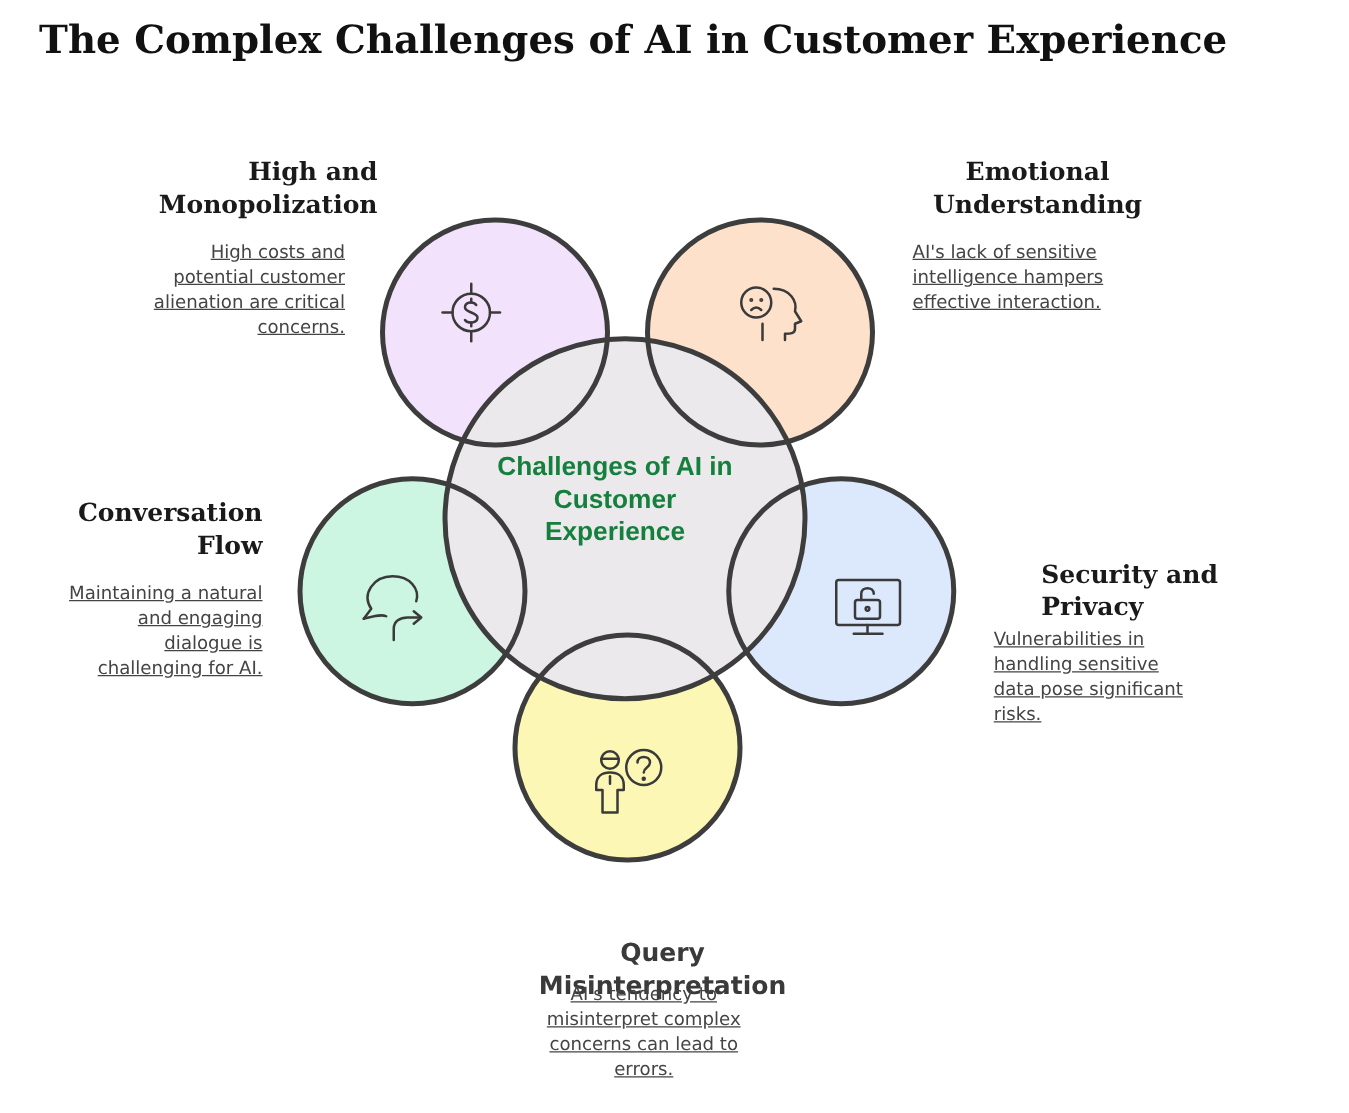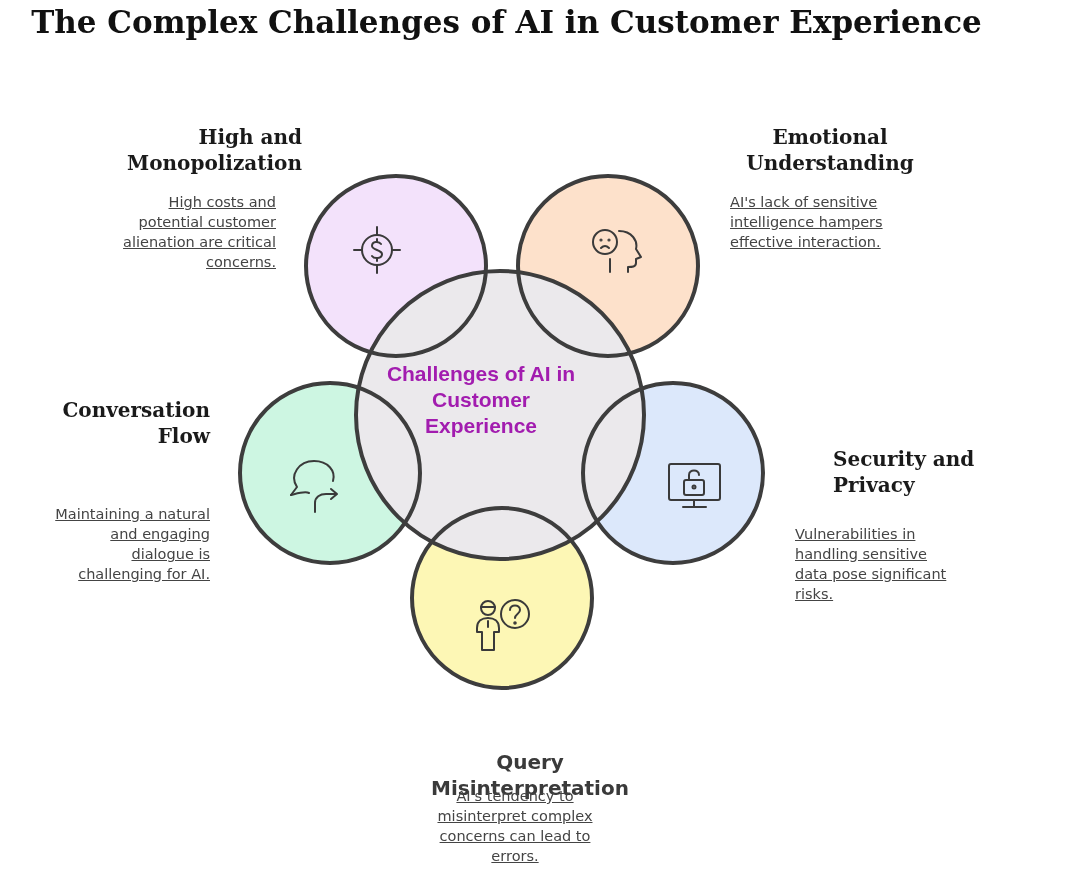--- a/index.html
+++ b/index.html
@@ -1,25 +1,25 @@
 <!DOCTYPE html>
 <html><head>
 <meta charset="utf-8">
 <style>
   html, body { margin:0; padding:0; background:#ffffff; }
   body { width:1079px; height:890px; position:relative; overflow:hidden; font-family:"DejaVu Sans", sans-serif; }
-  .title { position:absolute; left:0; top:2px; width:1013px; text-align:center; font-family:"DejaVu Serif", serif; font-weight:bold; font-size:31px; line-height:41px; color:#111; }
+  .title { position:absolute; left:0; top:12px; width:1013px; text-align:center; font-family:"DejaVu Serif", serif; font-weight:bold; font-size:31px; line-height:41px; color:#111; }
   svg.diagram { position:absolute; left:0; top:0; }
   .label { position:absolute; font-family:"DejaVu Serif", serif; font-weight:bold; font-size:20px; line-height:26px; color:#1a1a1a; }
   .desc { position:absolute; font-family:"DejaVu Sans", sans-serif; font-size:14.5px; line-height:20px; color:#444;text-decoration:underline; }
   .right { text-align:right; }
   .left { text-align:left; }
   .center { text-align:center; }
   .qlabel { font-family:"DejaVu Sans", sans-serif; color:#3a3a3a;margin-top:28px; }
-  .center-text { position:absolute; left:386px; top:361px; width:190px; text-align:center; font-family:"Liberation Sans", sans-serif; font-weight:bold; font-size:21px; line-height:26px; color:#a21caf; }
+  .center-text { position:absolute; left:397px; top:361px; width:190px; text-align:center; font-family:"Liberation Sans", sans-serif; font-weight:bold; font-size:21px; line-height:26px; color:#15803d; }
 </style>
 </head>
 <body>
 
 <div class="title">The Complex Challenges of AI in Customer Experience</div>
 
 <svg class="diagram" width="1079" height="890">
 
   <circle id="fill-cost" cx="396" cy="266" r="90" fill="#f3e2fb"></circle>
   <circle id="fill-emotional" cx="608" cy="266" r="90" fill="#fde1cb"></circle>
@@ -89,19 +89,19 @@
 
 <div class="center-text">Challenges of AI in Customer Experience</div>
 
 <div class="label right" style="left:100px; top:124px; width:202px;">High and Monopolization</div>
 <div class="desc right" style="left:110px; top:192px; width:166px;">High costs and potential customer alienation are critical concerns.</div>
 
 <div class="label left" style="left:730px; top:124px; width:200px;text-align:center;">Emotional Understanding</div>
 <div class="desc left" style="left:730px; top:192px; width:180px;">AI's lack of sensitive intelligence hampers effective interaction.</div>
 
 <div class="label right" style="left:40px; top:397px; width:170px;">Conversation Flow</div>
-<div class="desc right" style="left:50px; top:504px; width:160px;text-align:right;">Maintaining a natural and engaging dialogue is challenging for AI.</div>
+<div class="desc right" style="left:50px; top:465px; width:160px;text-align:right;">Maintaining a natural and engaging dialogue is challenging for AI.</div>
 
 <div class="label left" style="left:833px; top:434px; width:160px;margin-top:12px;">Security and Privacy</div>
-<div class="desc left" style="left:795px; top:524px; width:160px;">Vulnerabilities in handling sensitive data pose significant risks.</div>
+<div class="desc left" style="left:795px; top:502px; width:160px;">Vulnerabilities in handling sensitive data pose significant risks.</div>
 
 <div class="label center qlabel" style="left:405px; top:721px; width:250px;">Query Misinterpretation</div>
 <div class="desc center" style="left:420px; top:786px; width:190px;">AI's tendency to misinterpret complex concerns can lead to errors.</div>
 
 </body></html>

